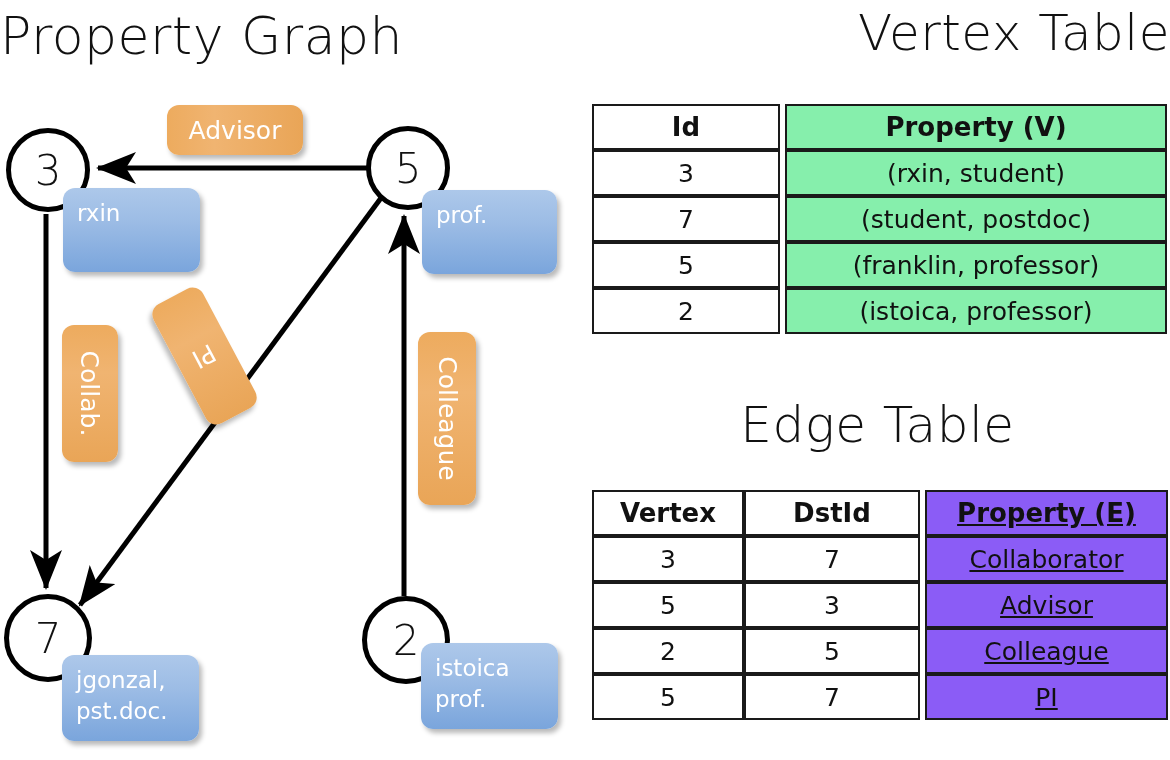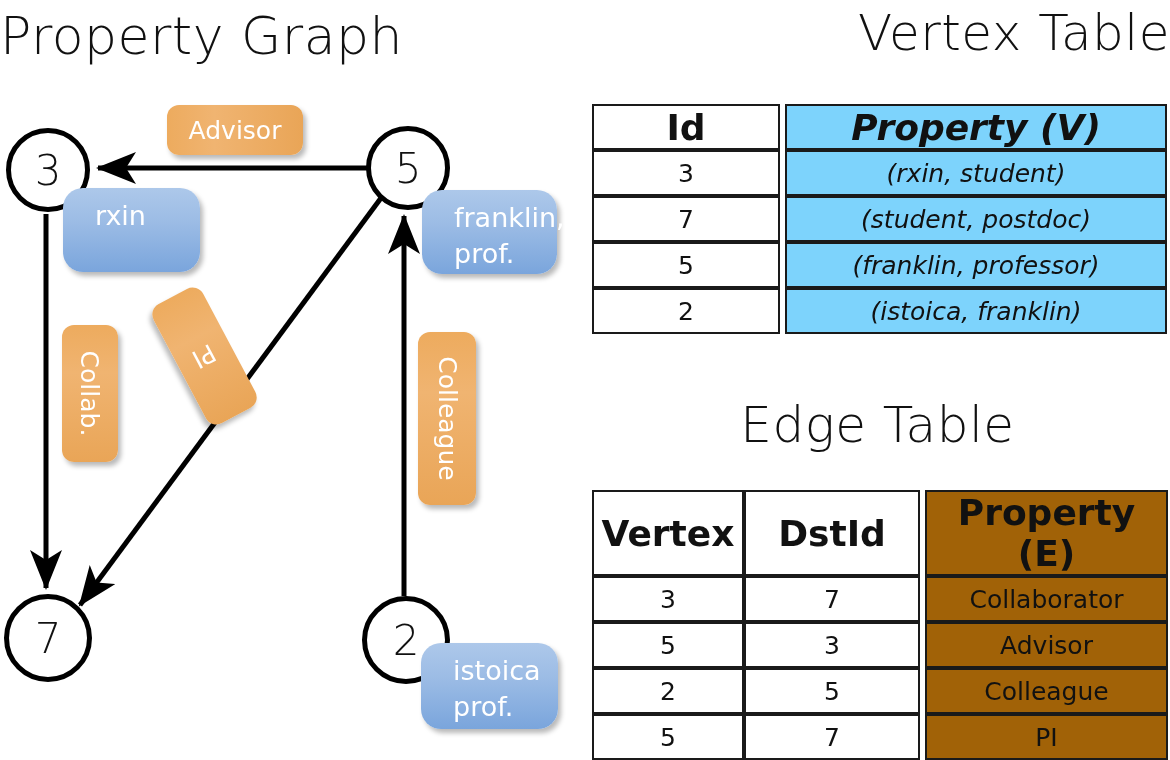--- a/index.html
+++ b/index.html
@@ -62,28 +62,28 @@
     font-family: "DejaVu Sans", sans-serif;
     font-weight: 300;
     font-size: 42px;
     color: #111;
     z-index: 3;
   }
 
   
   .prop-box {
     position: absolute;
-    border-radius: 20px;
+    border-radius: 12px;
     background: linear-gradient(to bottom, #adc8ea 0%, #9cbce5 40%, #7aa5dc 100%);
     box-shadow: 3px 4px 5px rgba(0,0,0,0.28);
     color: #ffffff;
     font-family: "DejaVu Sans", sans-serif;
-    font-size: 27px;
+    font-size: 23px;
     line-height: 1.35;
-    padding: 10px 0 0 32px;
+    padding: 10px 0 0 14px;
     z-index: 5;
   }
   .prop-box span { display: block; }
 
   
   .edge-label {
     position: absolute;
     border-radius: 12px;
     background: linear-gradient(to right, #edab5e 0%, #f0b471 35%, #e9a557 100%);
     box-shadow: 3px 4px 5px rgba(0,0,0,0.28);
@@ -115,24 +115,24 @@
     text-align: center;
     font-weight: normal;
     font-size: 25px;
     color: #111;
     padding: 0;
     height: 46px;
     background: #fff;
   }
   .data-table th {
     font-weight: bold;
-    font-size: 36px;
-  }
-  td.cell-blue, th.cell-blue { background: #7dd3fc; font-style: italic; }
-  td.cell-orange, th.cell-orange { background: #a16207; }
+    font-size: 26px;
+  }
+  td.cell-blue, th.cell-blue { background: #86efac; }
+  td.cell-orange, th.cell-orange { background: #8b5cf6; text-decoration: underline; }
   .col-gap { border: none !important; background: #fff !important; width: 5px; padding:0; }
 
   #vertex-table { left: 592px; top: 104px; }
   #vertex-table .c-id { width: 188px; }
   #vertex-table .c-prop { width: 382px; }
 
   #edge-table { left: 592px; top: 490px; }
   #edge-table .c-src { width: 152px; }
   #edge-table .c-dst { width: 176px; }
   #edge-table .c-eprop { width: 243px; }
@@ -173,24 +173,27 @@
   </div>
   <div class="node" style="left:362px; top:596px; width:88px; height:88px;">
     <span>2</span>
   </div>
 
   <div class="prop-box" style="left:63px; top:188px; width:137px; height:84px;">
     <span>rxin</span>
   </div>
 
   <div class="prop-box" style="left:422px; top:190px; width:135px; height:84px;">
-    <span>franklin,</span>
     <span>prof.</span>
   </div>
 
+  <div class="prop-box" style="left:62px; top:655px; width:137px; height:86px;">
+    <span>jgonzal,</span>
+    <span>pst.doc.</span>
+  </div>
 
   <div class="prop-box" style="left:421px; top:643px; width:137px; height:86px;">
     <span>istoica</span>
     <span>prof.</span>
   </div>
 
   <div class="edge-label" style="left:167px; top:105px; width:136px; height:50px;">
     <span>Advisor</span>
   </div>
 
@@ -229,21 +232,21 @@
       <td class="c-prop cell-blue">(student, postdoc)</td>
     </tr>
     <tr>
       <td class="c-id">5</td>
       <td class="col-gap"></td>
       <td class="c-prop cell-blue">(franklin, professor)</td>
     </tr>
     <tr>
       <td class="c-id">2</td>
       <td class="col-gap"></td>
-      <td class="c-prop cell-blue">(istoica, franklin)</td>
+      <td class="c-prop cell-blue">(istoica, professor)</td>
     </tr>
   </tbody>
 </table>
 
 <table class="data-table" id="edge-table">
   <thead>
     <tr>
       <th class="c-src">Vertex</th>
       <th class="c-dst">DstId</th>
       <th class="col-gap"></th>

